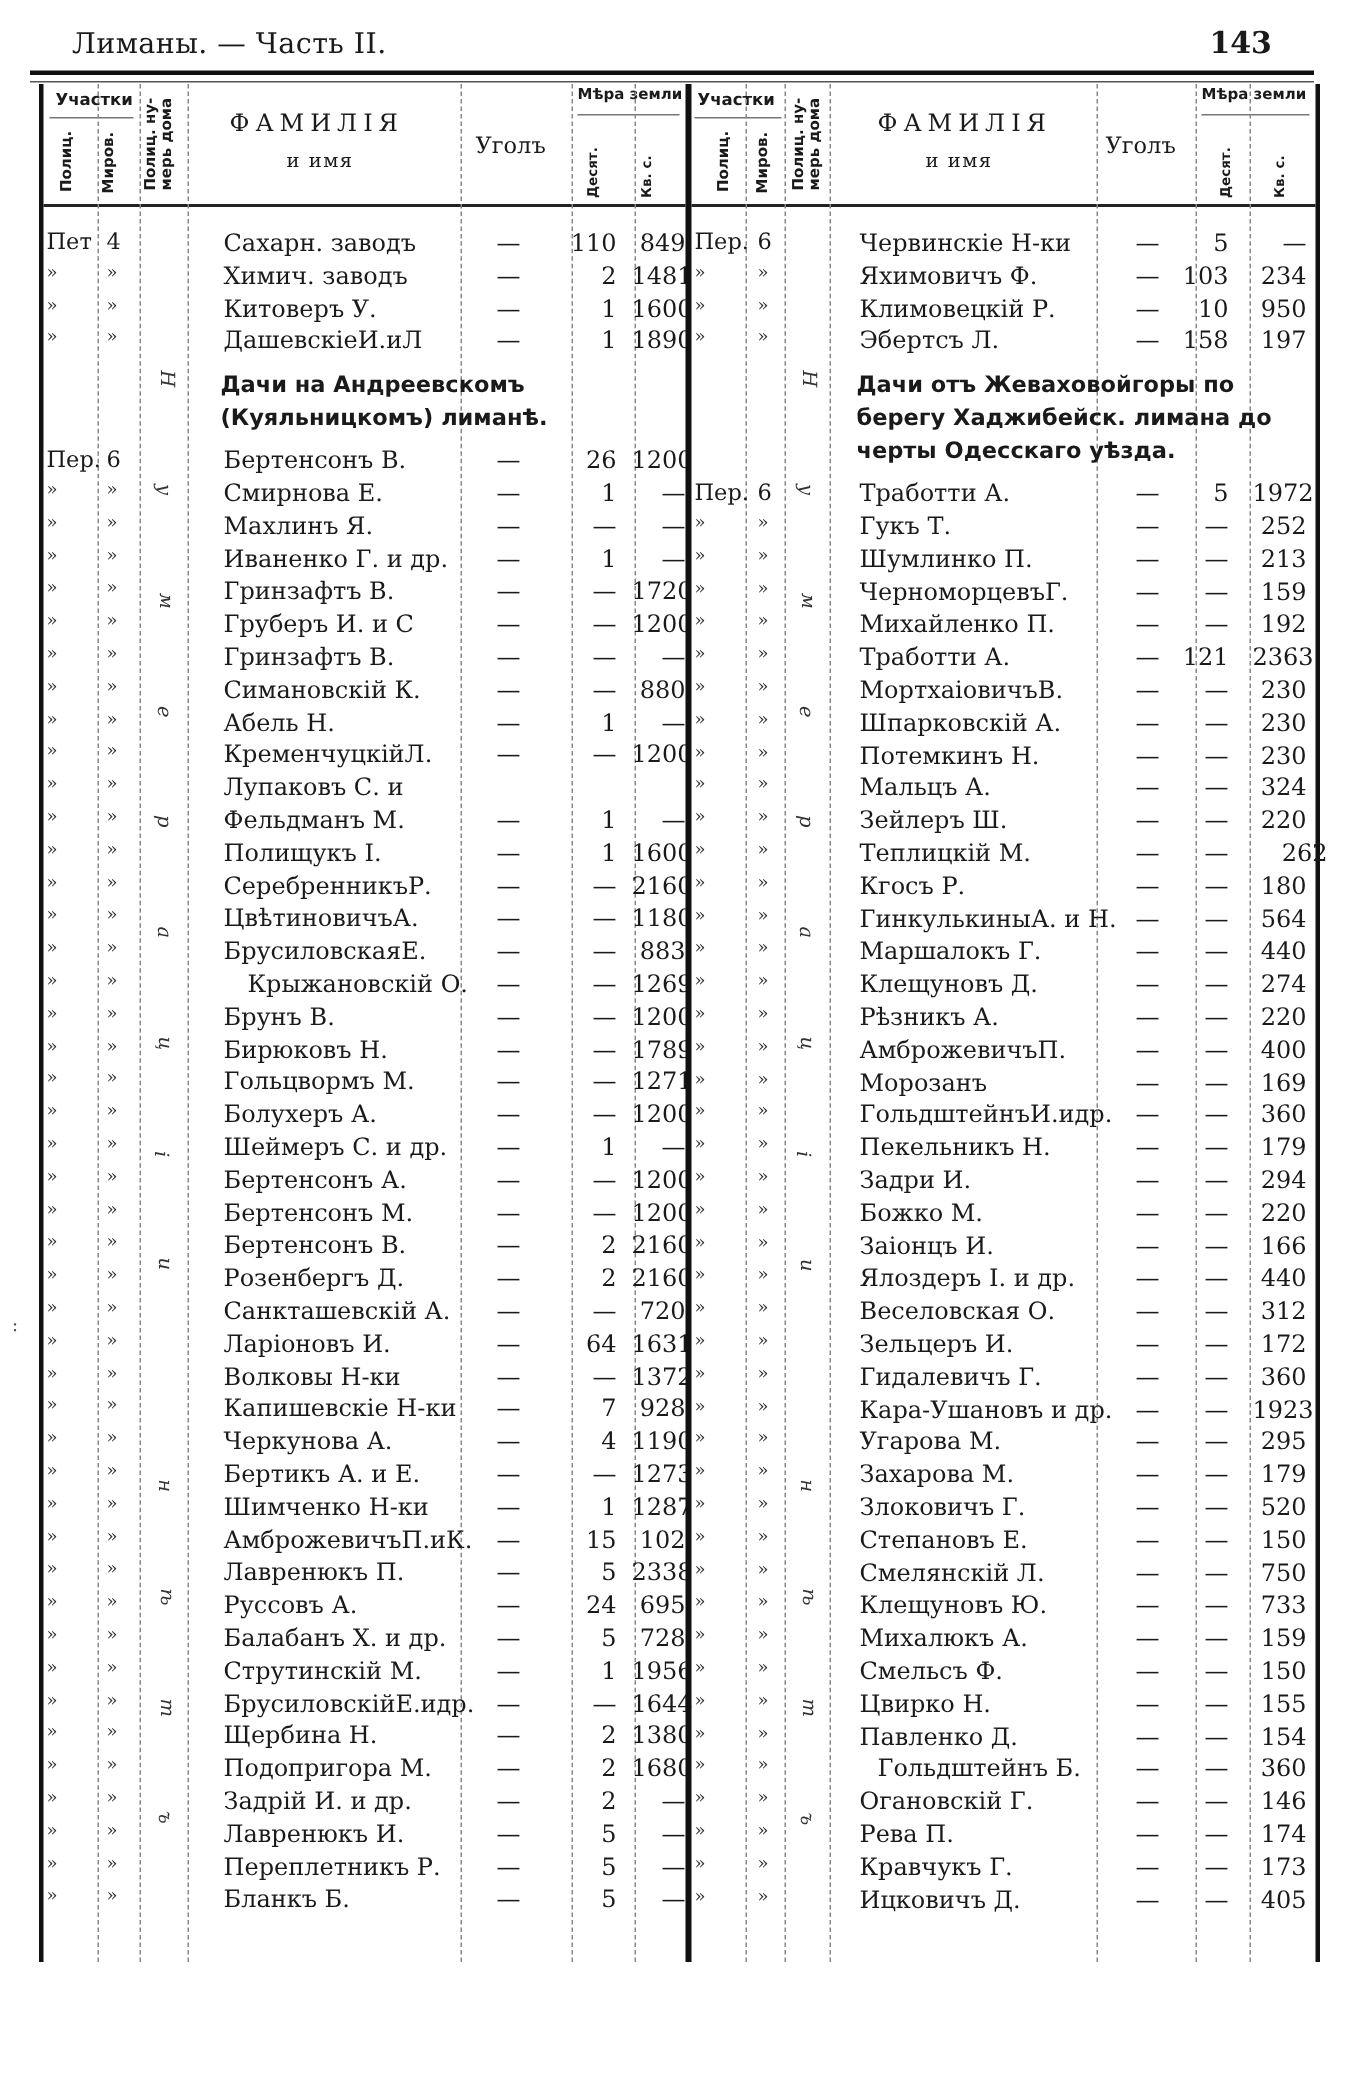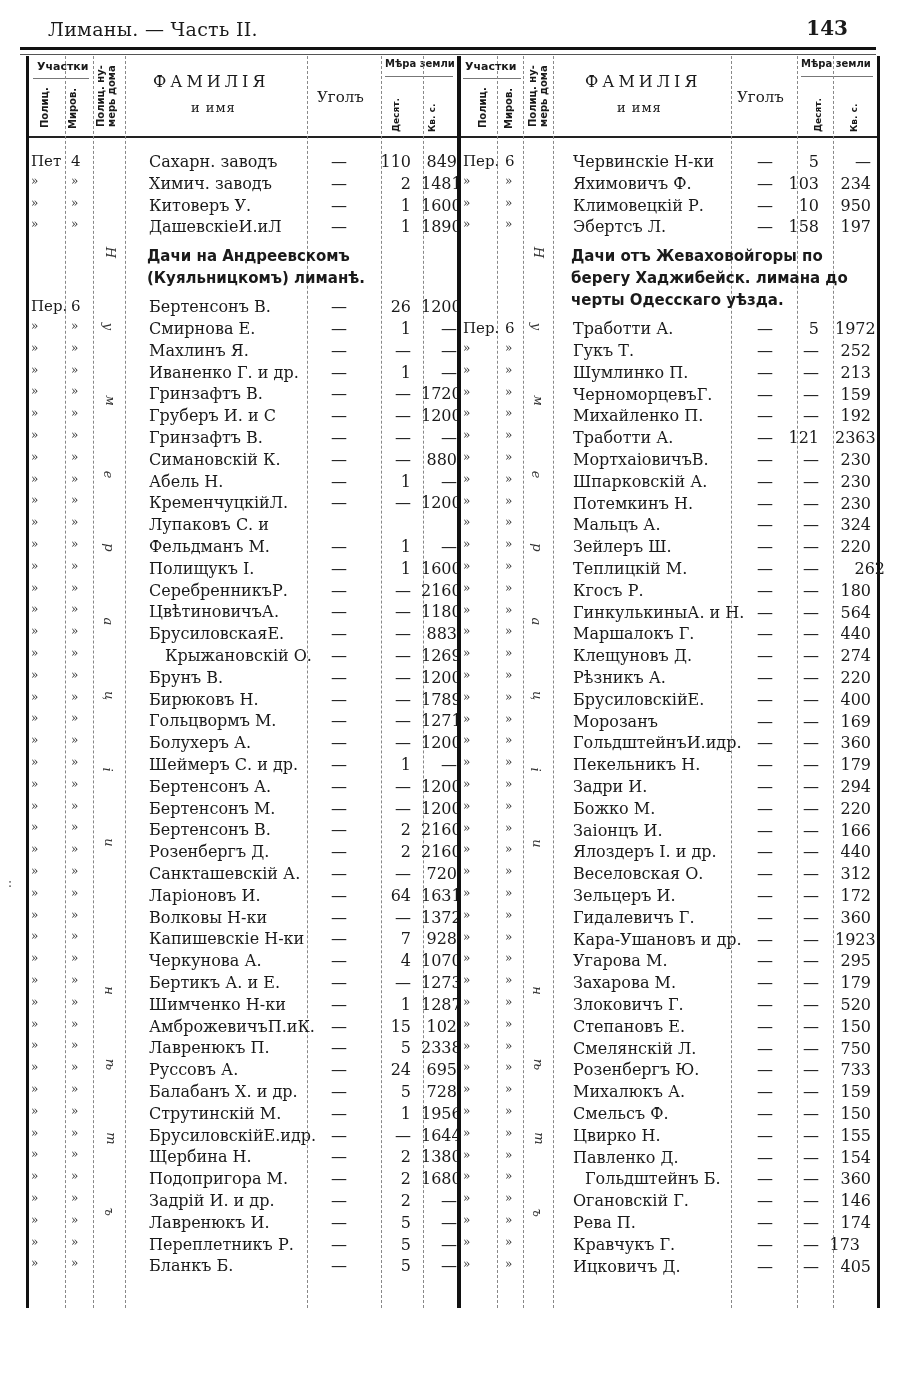--- a/index.html
+++ b/index.html
@@ -346,21 +346,21 @@
       <span class="c-ugol" style="left:302px">—</span>
       <span class="c-des" style="left:350px;width:32px">7</span>
       <span class="c-kv" style="left:392px;width:36px">928</span>
     </div>
       <div class="row" style="position:absolute;left:0;right:0;top:799.1999999999996px">
       <span class="c-pol c-ditto" style="left:2px">»</span>
       <span class="c-pol c-ditto" style="left:42px">»</span>
       <span class="c-name" style="left:120px">Черкунова А.</span>
       <span class="c-ugol" style="left:302px">—</span>
       <span class="c-des" style="left:350px;width:32px">4</span>
-      <span class="c-kv" style="left:392px;width:36px">1070</span>
+      <span class="c-kv" style="left:392px;width:36px">1190</span>
     </div>
       <div class="row" style="position:absolute;left:0;right:0;top:820.9999999999995px">
       <span class="c-pol c-ditto" style="left:2px">»</span>
       <span class="c-pol c-ditto" style="left:42px">»</span>
       <span class="c-name" style="left:120px">Бертикъ А. и Е.</span>
       <span class="c-ugol" style="left:302px">—</span>
       <span class="c-des" style="left:350px;width:32px">—</span>
       <span class="c-kv" style="left:392px;width:36px">1273</span>
     </div>
       <div class="row" style="position:absolute;left:0;right:0;top:842.7999999999995px">
@@ -674,21 +674,21 @@
       <span class="c-pol c-ditto" style="left:2px">»</span>
       <span class="c-pol c-ditto" style="left:44px">»</span>
       <span class="c-name" style="left:112px">Рѣзникъ А.</span>
       <span class="c-ugol" style="left:296px">—</span>
       <span class="c-des" style="left:326px;width:32px">—</span>
       <span class="c-kv" style="left:374px;width:36px">220</span>
     </div>
       <div class="row" style="position:absolute;left:0;right:0;top:537.8000000000001px">
       <span class="c-pol c-ditto" style="left:2px">»</span>
       <span class="c-pol c-ditto" style="left:44px">»</span>
-      <span class="c-name" style="left:112px">БрусиловскійЕ.</span>
+      <span class="c-name" style="left:112px">АмброжевичъП.</span>
       <span class="c-ugol" style="left:296px">—</span>
       <span class="c-des" style="left:326px;width:32px">—</span>
       <span class="c-kv" style="left:374px;width:36px">400</span>
     </div>
       <div class="row" style="position:absolute;left:0;right:0;top:559.6px">
       <span class="c-pol c-ditto" style="left:2px">»</span>
       <span class="c-pol c-ditto" style="left:44px">»</span>
       <span class="c-name" style="left:112px">Морозанъ</span>
       <span class="c-ugol" style="left:296px">—</span>
       <span class="c-des" style="left:326px;width:32px">—</span>
@@ -810,21 +810,21 @@
       <span class="c-pol c-ditto" style="left:2px">»</span>
       <span class="c-pol c-ditto" style="left:44px">»</span>
       <span class="c-name" style="left:112px">Смелянскій Л.</span>
       <span class="c-ugol" style="left:296px">—</span>
       <span class="c-des" style="left:326px;width:32px">—</span>
       <span class="c-kv" style="left:374px;width:36px">750</span>
     </div>
       <div class="row" style="position:absolute;left:0;right:0;top:908.3999999999993px">
       <span class="c-pol c-ditto" style="left:2px">»</span>
       <span class="c-pol c-ditto" style="left:44px">»</span>
-      <span class="c-name" style="left:112px">Розенбергъ Ю.</span>
+      <span class="c-name" style="left:112px">Клещуновъ Ю.</span>
       <span class="c-ugol" style="left:296px">—</span>
       <span class="c-des" style="left:326px;width:32px">—</span>
       <span class="c-kv" style="left:374px;width:36px">733</span>
     </div>
       <div class="row" style="position:absolute;left:0;right:0;top:930.1999999999992px">
       <span class="c-pol c-ditto" style="left:2px">»</span>
       <span class="c-pol c-ditto" style="left:44px">»</span>
       <span class="c-name" style="left:112px">Михалюкъ А.</span>
       <span class="c-ugol" style="left:296px">—</span>
       <span class="c-des" style="left:326px;width:32px">—</span>
@@ -877,21 +877,21 @@
       <span class="c-ugol" style="left:296px">—</span>
       <span class="c-des" style="left:326px;width:32px">—</span>
       <span class="c-kv" style="left:374px;width:36px">174</span>
     </div>
       <div class="row" style="position:absolute;left:0;right:0;top:1082.799999999999px">
       <span class="c-pol c-ditto" style="left:2px">»</span>
       <span class="c-pol c-ditto" style="left:44px">»</span>
       <span class="c-name" style="left:112px">Кравчукъ Г.</span>
       <span class="c-ugol" style="left:296px">—</span>
       <span class="c-des" style="left:326px;width:32px">—</span>
-      <span class="c-kv" style="left:363px;width:36px">173</span>
+      <span class="c-kv" style="left:374px;width:36px">173</span>
     </div>
       <div class="row" style="position:absolute;left:0;right:0;top:1104.599999999999px">
       <span class="c-pol c-ditto" style="left:2px">»</span>
       <span class="c-pol c-ditto" style="left:44px">»</span>
       <span class="c-name" style="left:112px">Ицковичъ Д.</span>
       <span class="c-ugol" style="left:296px">—</span>
       <span class="c-des" style="left:326px;width:32px">—</span>
       <span class="c-kv" style="left:374px;width:36px">405</span>
     </div>
       <div class="vert-letters" style="left:72px;top:93.2px">

